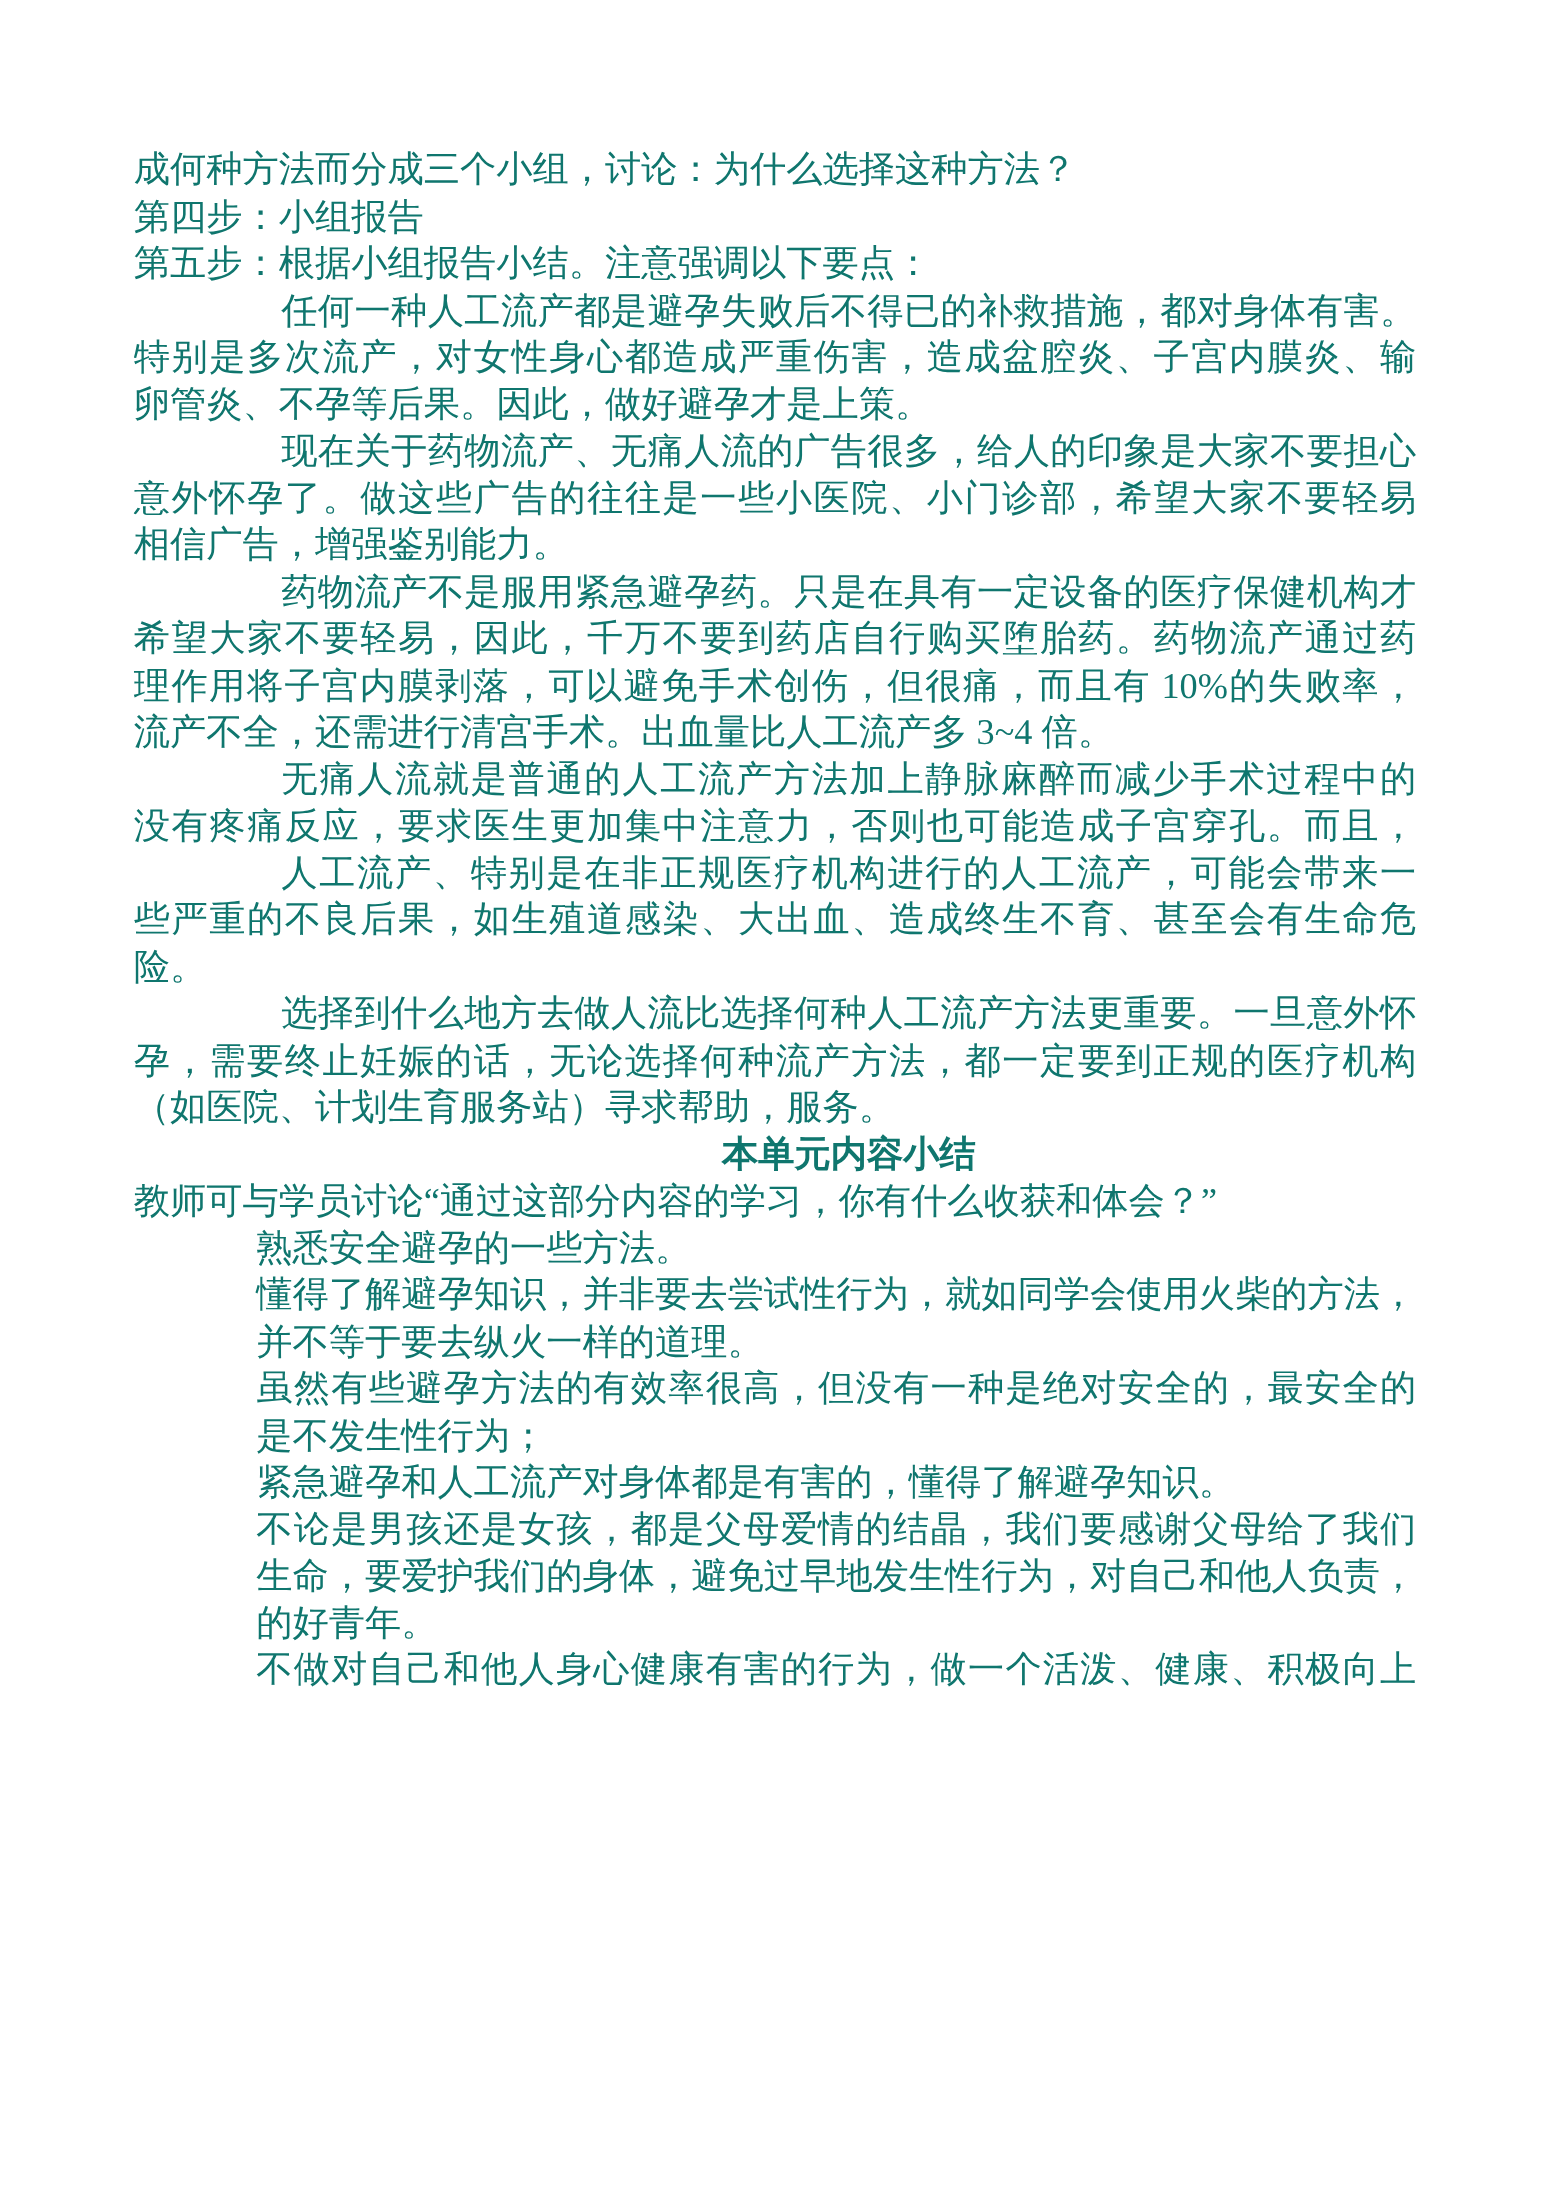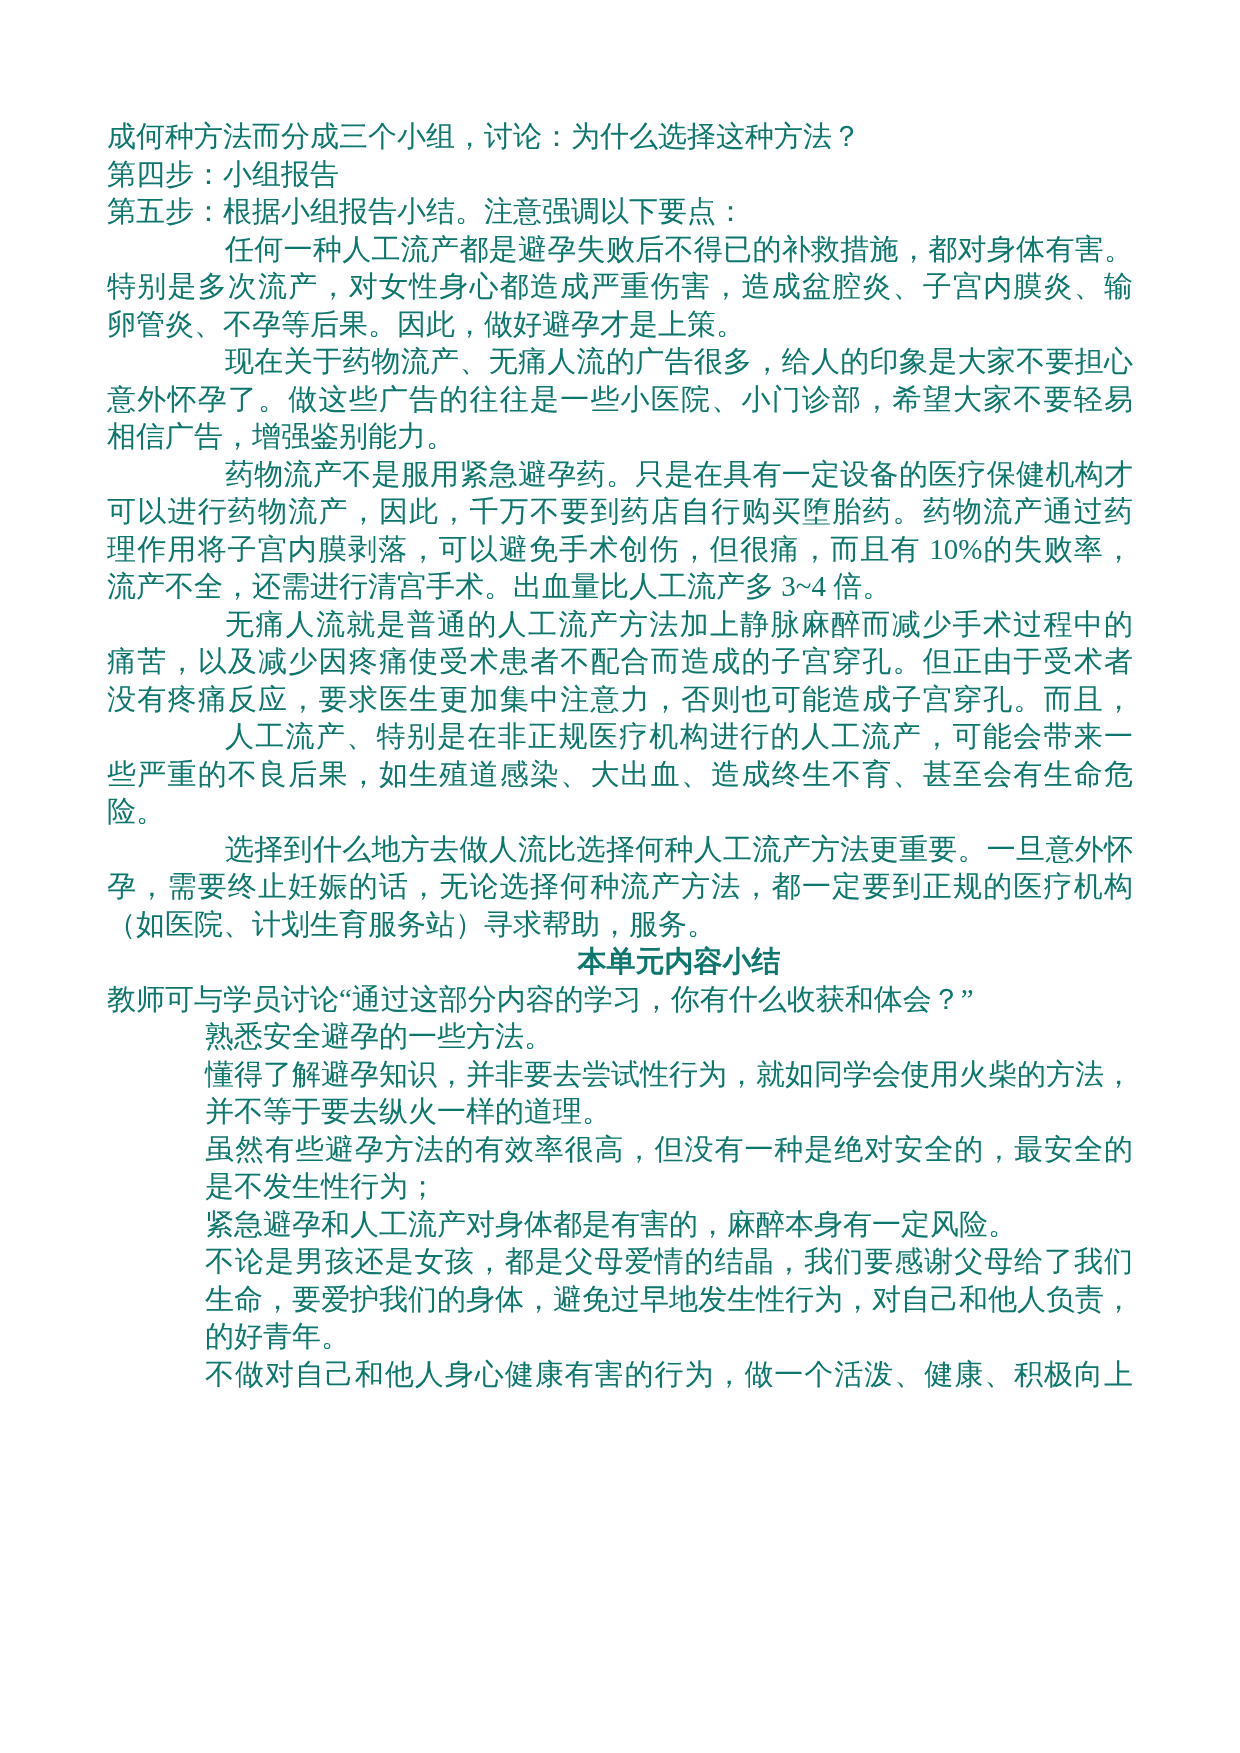--- a/index.html
+++ b/index.html
@@ -60,38 +60,37 @@
       <div class="line">成何种方法而分成三个小组，讨论：为什么选择这种方法？</div>
       <div class="line">第四步：小组报告</div>
       <div class="line">第五步：根据小组报告小结。注意强调以下要点：</div>
       <div class="line para fill">任何一种人工流产都是避孕失败后不得已的补救措施，都对身体有害。</div>
       <div class="line fill">特别是多次流产，对女性身心都造成严重伤害，造成盆腔炎、子宫内膜炎、输</div>
       <div class="line">卵管炎、不孕等后果。因此，做好避孕才是上策。</div>
       <div class="line para fill">现在关于药物流产、无痛人流的广告很多，给人的印象是大家不要担心</div>
       <div class="line fill">意外怀孕了。做这些广告的往往是一些小医院、小门诊部，希望大家不要轻易</div>
       <div class="line">相信广告，增强鉴别能力。</div>
       <div class="line para fill">药物流产不是服用紧急避孕药。只是在具有一定设备的医疗保健机构才</div>
-      <div class="line fill">可以进行药物流产，因此，千万不要到药店自行购买堕胎药。药物流产通过药</div>
+      <div class="line fill">希望大家不要轻易，因此，千万不要到药店自行购买堕胎药。药物流产通过药</div>
       <div class="line fill">理作用将子宫内膜剥落，可以避免手术创伤，但很痛，而且有 10%的失败率，</div>
       <div class="line">流产不全，还需进行清宫手术。出血量比人工流产多 3~4 倍。</div>
       <div class="line para fill">无痛人流就是普通的人工流产方法加上静脉麻醉而减少手术过程中的</div>
-      <div class="line fill">痛苦，以及减少因疼痛使受术患者不配合而造成的子宫穿孔。但正由于受术者</div>
       <div class="line fill">没有疼痛反应，要求医生更加集中注意力，否则也可能造成子宫穿孔。而且，</div>
       <div class="line para fill">人工流产、特别是在非正规医疗机构进行的人工流产，可能会带来一</div>
       <div class="line fill">些严重的不良后果，如生殖道感染、大出血、造成终生不育、甚至会有生命危</div>
       <div class="line">险。</div>
       <div class="line para fill">选择到什么地方去做人流比选择何种人工流产方法更重要。一旦意外怀</div>
       <div class="line fill">孕，需要终止妊娠的话，无论选择何种流产方法，都一定要到正规的医疗机构</div>
       <div class="line">（如医院、计划生育服务站）寻求帮助，服务。</div>
       <div class="line center">本单元内容小结</div>
       <div class="line">教师可与学员讨论“通过这部分内容的学习，你有什么收获和体会？”</div>
       <div class="line list">熟悉安全避孕的一些方法。</div>
       <div class="line list fill">懂得了解避孕知识，并非要去尝试性行为，就如同学会使用火柴的方法，</div>
       <div class="line list">并不等于要去纵火一样的道理。</div>
       <div class="line list fill">虽然有些避孕方法的有效率很高，但没有一种是绝对安全的，最安全的</div>
       <div class="line list">是不发生性行为；</div>
-      <div class="line list">紧急避孕和人工流产对身体都是有害的，麻醉本身有一定风险。</div>
+      <div class="line list">紧急避孕和人工流产对身体都是有害的，懂得了解避孕知识。</div>
       <div class="line list fill">不论是男孩还是女孩，都是父母爱情的结晶，我们要感谢父母给了我们</div>
       <div class="line list fill">生命，要爱护我们的身体，避免过早地发生性行为，对自己和他人负责，</div>
       <div class="line list">的好青年。</div>
       <div class="line list fill">不做对自己和他人身心健康有害的行为，做一个活泼、健康、积极向上</div>
     </div>
 </div>
 
 </body></html>

